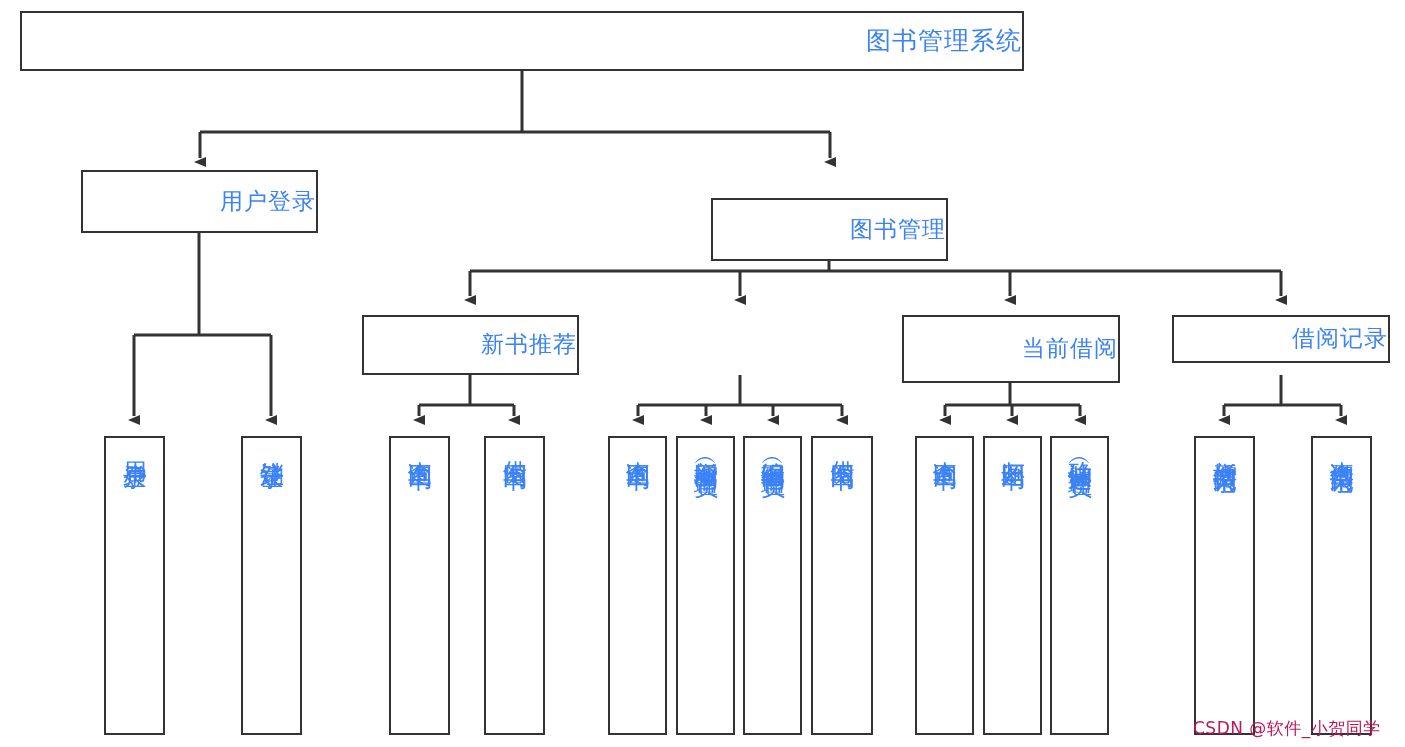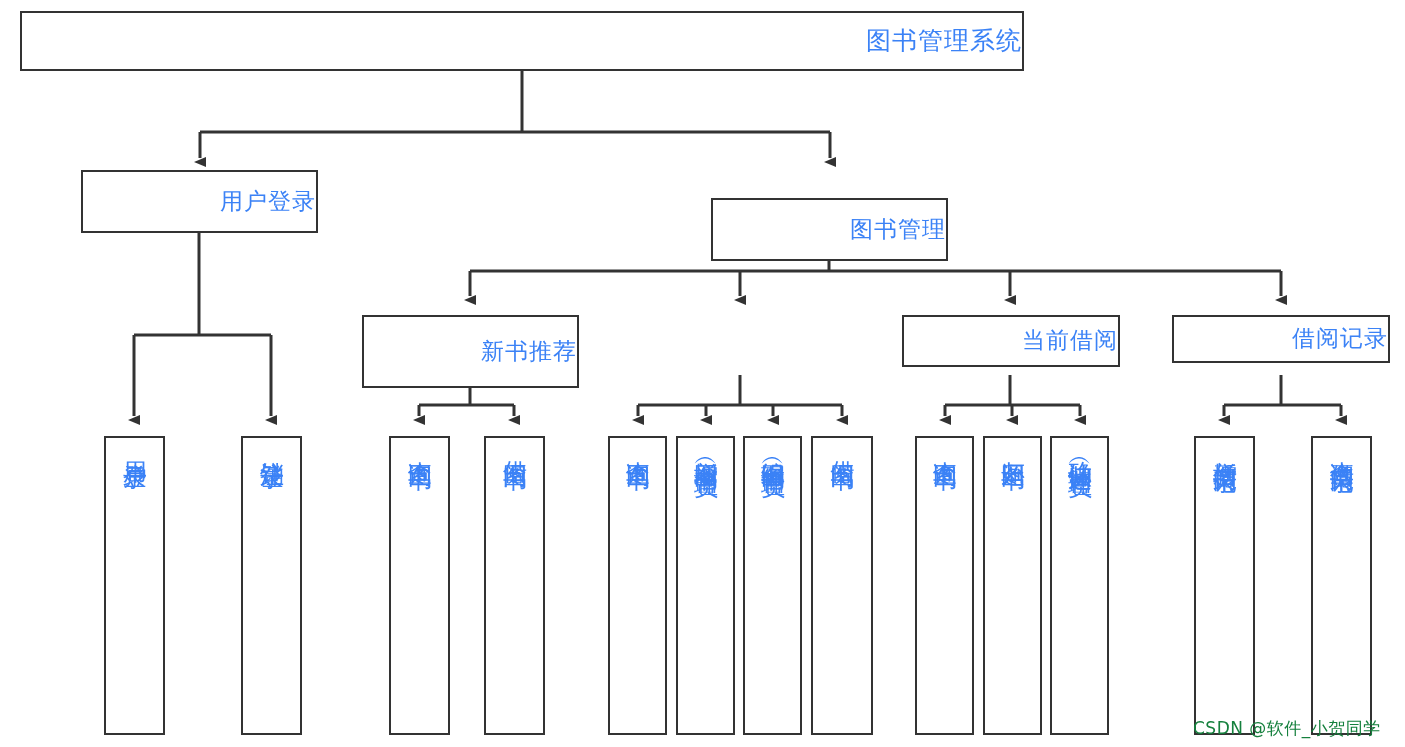--- a/index.html
+++ b/index.html
@@ -129,24 +129,24 @@
     <span class="node-label">图书管理系统</span>
   </div>
 
   <div class="node horizontal" style="left: 81px; top: 170px; width: 237px; height: 63px;">
     <span class="node-label">用户登录</span>
   </div>
   <div class="node horizontal" style="left: 711px; top: 170px; width: 237px; height: 63px; margin-top: 28px;">
     <span class="node-label">图书管理</span>
   </div>
 
-  <div class="node horizontal" style="left: 362px; top: 315px; width: 217px; height: 73px;">
+  <div class="node horizontal" style="left: 362px; top: 315px; width: 217px; height: 60px;">
     <span class="node-label">新书推荐</span>
   </div>
-  <div class="node horizontal" style="left: 902px; top: 315px; width: 218px; height: 52px;">
+  <div class="node horizontal" style="left: 902px; top: 315px; width: 218px; height: 68px;">
     <span class="node-label">当前借阅</span>
   </div>
   <div class="node horizontal" style="left: 1172px; top: 315px; width: 218px; height: 48px;">
     <span class="node-label">借阅记录</span>
   </div>
 
   <div class="node vertical" style="left: 104px; top: 436px; width: 61px; height: 299px;">
     <span class="node-label">用户登录</span>
   </div>
   <div class="node vertical" style="left: 241px; top: 436px; width: 61px; height: 299px;">
@@ -179,15 +179,15 @@
   <div class="node vertical" style="left: 1050px; top: 436px; width: 59px; height: 299px;">
     <span class="node-label">确认归还（管理员）</span>
   </div>
   <div class="node vertical" style="left: 1194px; top: 436px; width: 61px; height: 299px;">
     <span class="node-label">新增借阅记录</span>
   </div>
   <div class="node vertical" style="left: 1311px; top: 436px; width: 61px; height: 299px;">
     <span class="node-label">查询借阅记录</span>
   </div>
 
-  <div class="watermark" style="left: 1193px; top: 717px; color: #15803d;">CSDN @软件_小贺同学</div>
+  <div class="watermark" style="left: 1193px; top: 717px; color: #be185d;">CSDN @软件_小贺同学</div>
 
 </div>
 
 </body></html>

